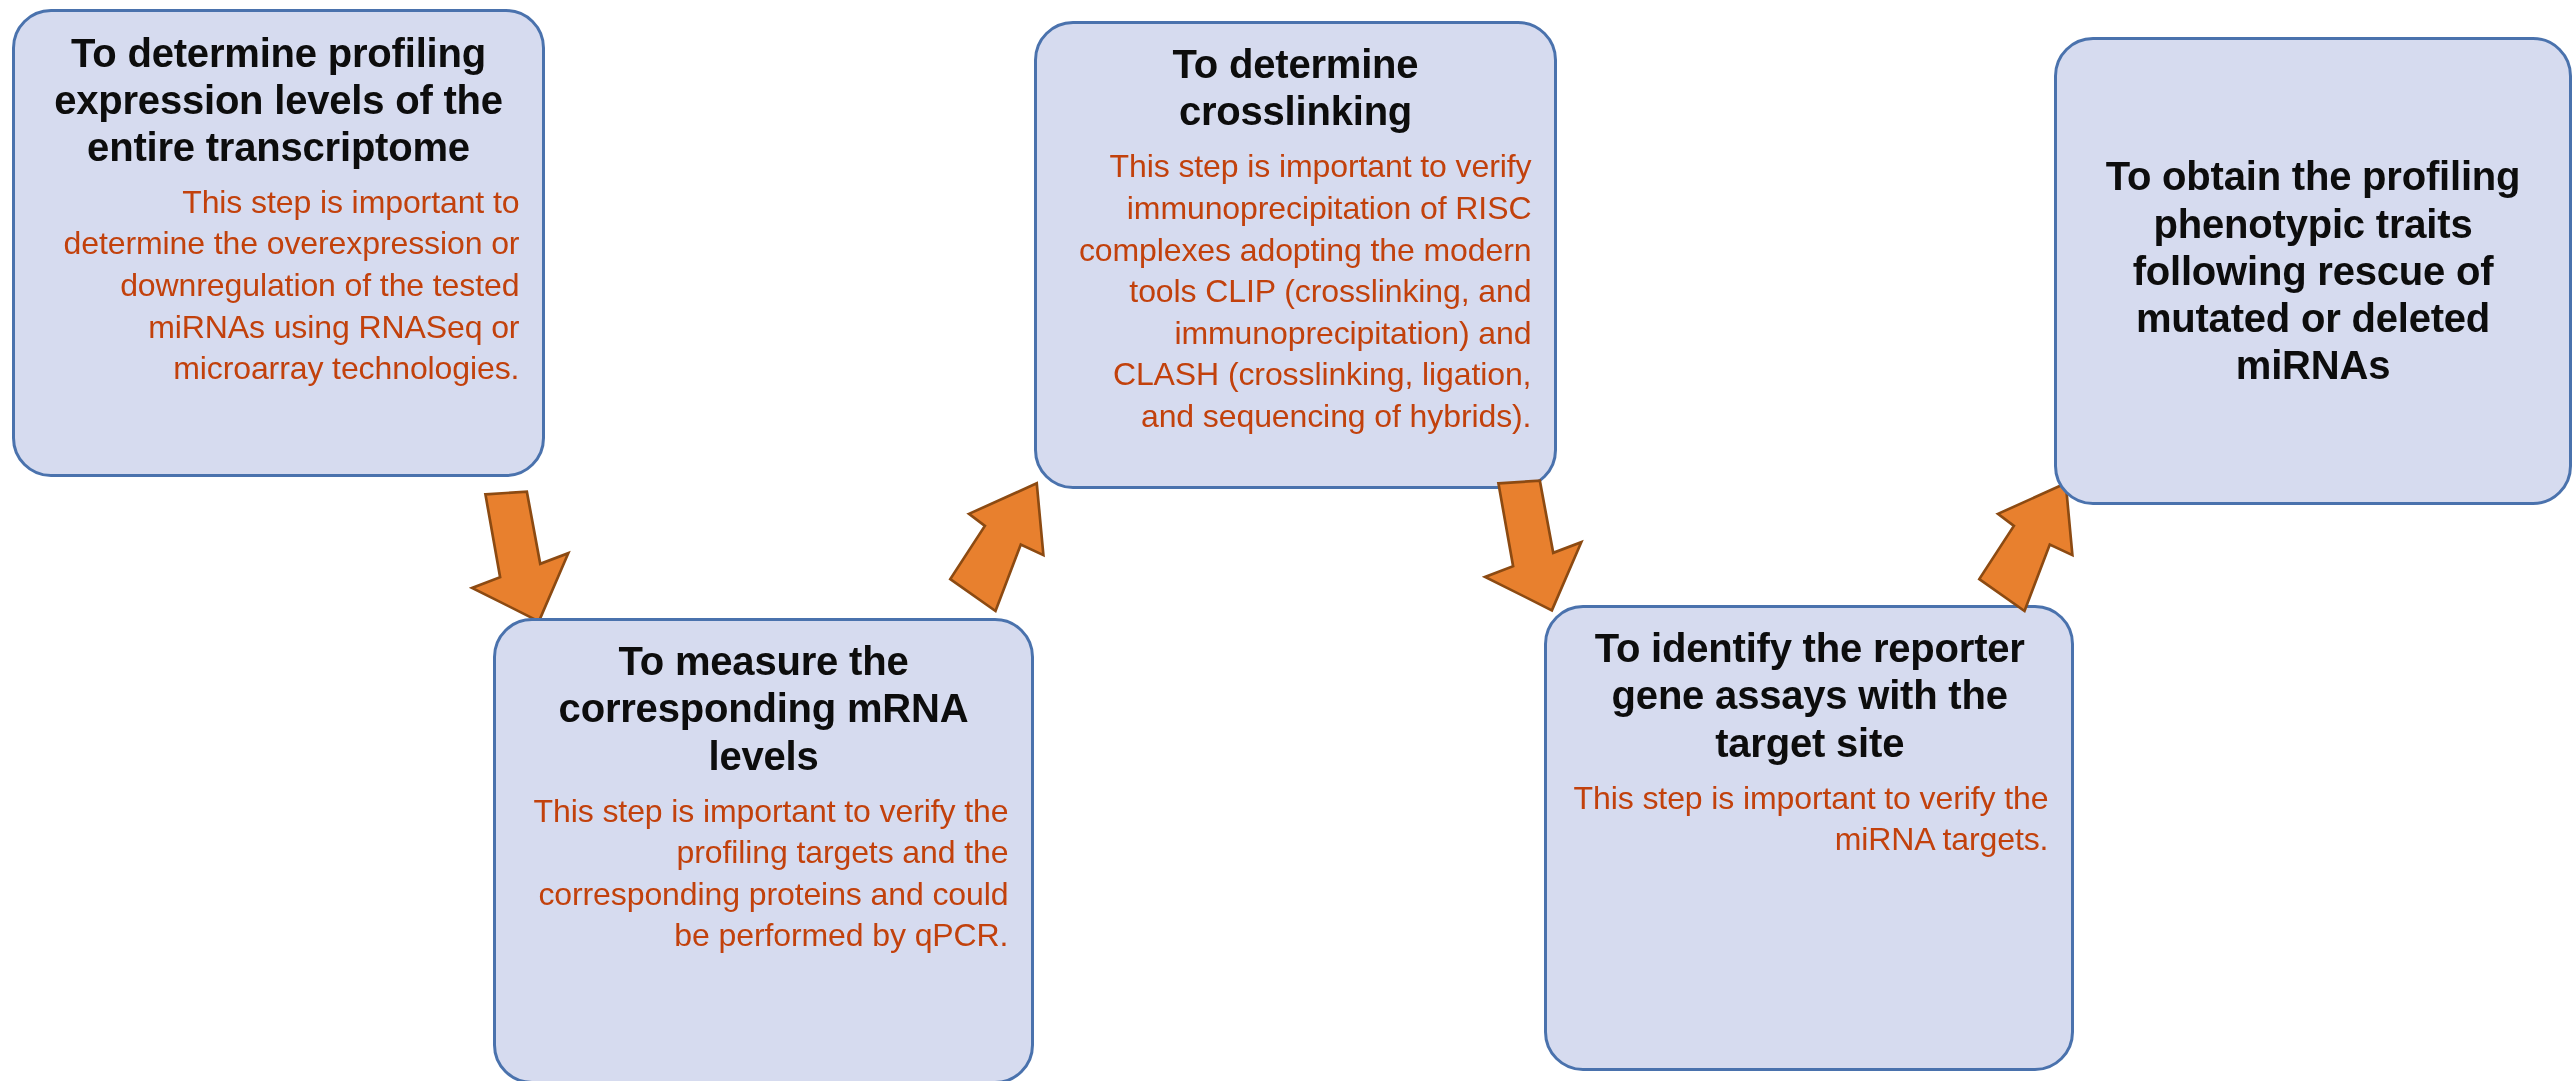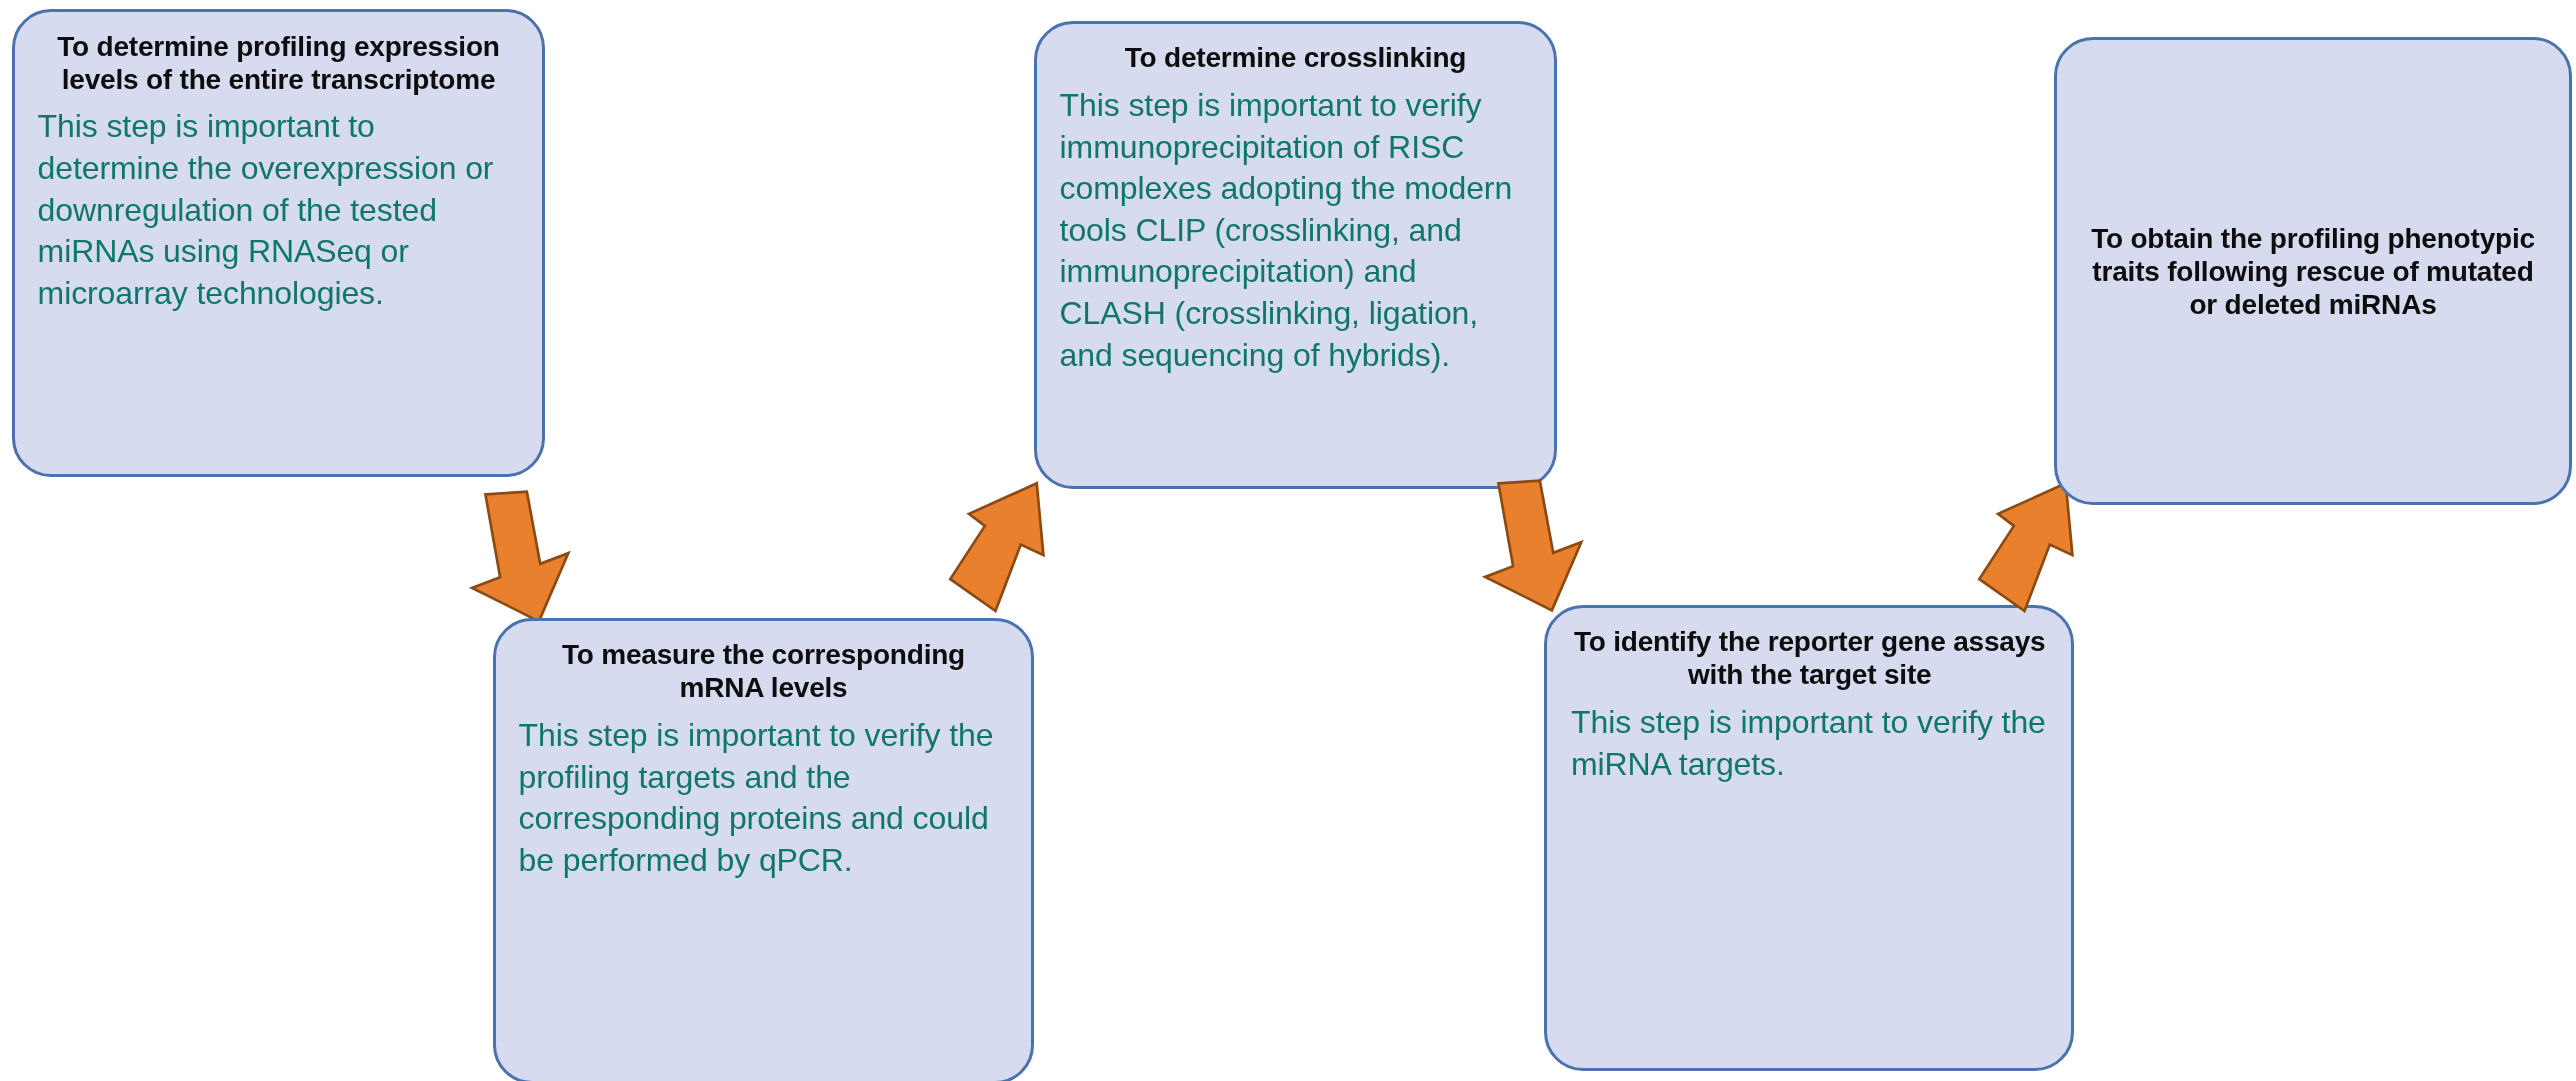--- a/index.html
+++ b/index.html
@@ -30,35 +30,35 @@
     border-radius: 39px;
     padding: 17.3px 22.6px 17.3px 22.6px;
     display: flex;
     flex-direction: column;
     align-items: stretch;
     overflow: hidden;
   }
 
   .step-title {
     font-weight: bold;
-    font-size: 28px;
+    font-size: 40px;
     line-height: 1.18;
     color: #0D0D0D;
     text-align: center;
     letter-spacing: -0.2px;
     margin: 0 0 10.7px 0;
     white-space: pre-line;
   }
 
   .step-body {
     font-weight: normal;
     font-size: 32px;
     line-height: 1.30;
-    color: #0f766e;
-    text-align: left;
+    color: #c2410c;
+    text-align: right;
     letter-spacing: -0.1px;
     margin: 0;
     white-space: pre-line;
   }
 
   
   .step-box.title-only {
     justify-content: center;
   }
   .step-box.title-only .step-title {

